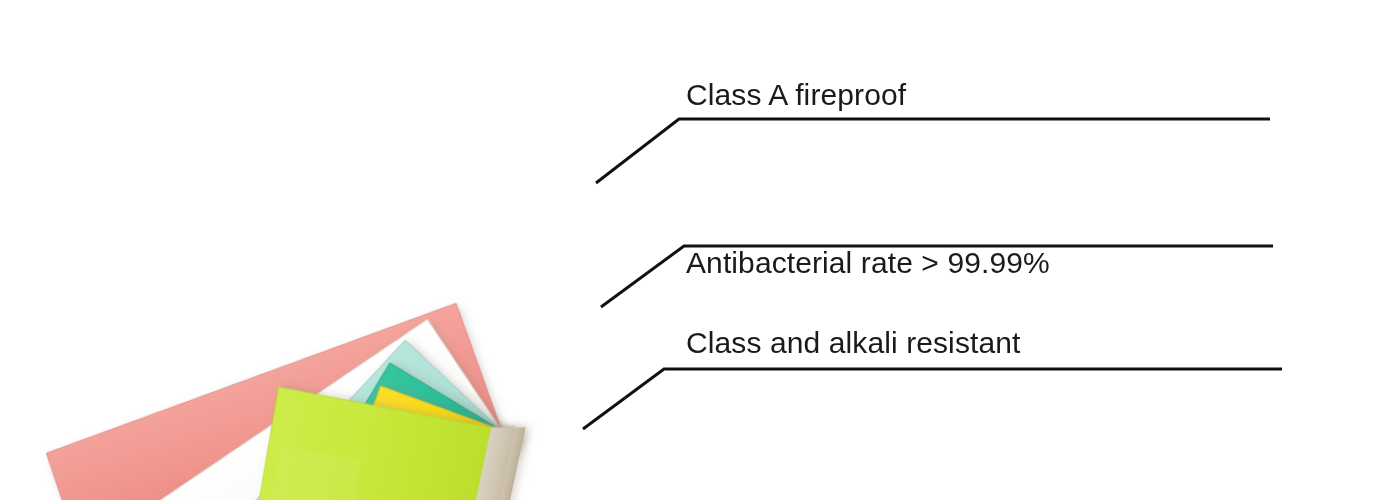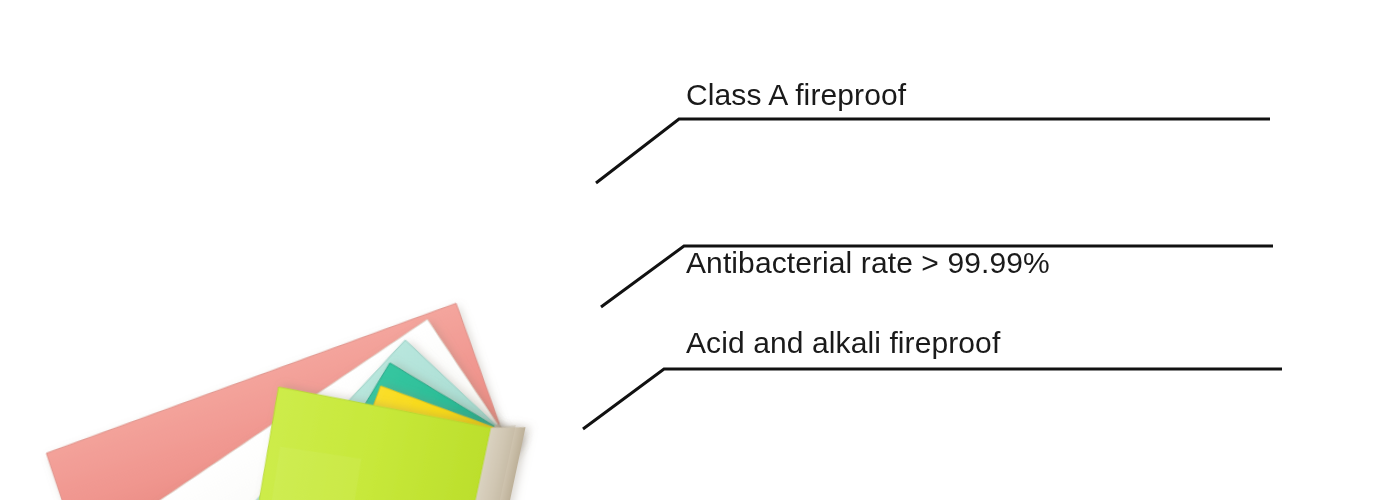--- a/index.html
+++ b/index.html
@@ -140,15 +140,15 @@
 
     <polyline id="leader-0" points="596,183 679,119 1270,119" fill="none" stroke="#111111" stroke-width="3" stroke-linejoin="miter" stroke-linecap="butt"></polyline>
     <polyline id="leader-1" points="601,307 684,246 1273,246" fill="none" stroke="#111111" stroke-width="3" stroke-linejoin="miter" stroke-linecap="butt"></polyline>
     <polyline id="leader-2" points="583,429 664,369 1282,369" fill="none" stroke="#111111" stroke-width="3" stroke-linejoin="miter" stroke-linecap="butt"></polyline>
   </svg>
 
   <div class="callout-text" id="label-0">Class A fireproof</div>
 
   <div class="callout-text" id="label-1">Antibacterial rate &gt; 99.99%</div>
 
-  <div class="callout-text" id="label-2">Acid and alkali fireproof</div>
+  <div class="callout-text" id="label-2">Class and alkali resistant</div>
 
 </div>
 
 </body></html>

